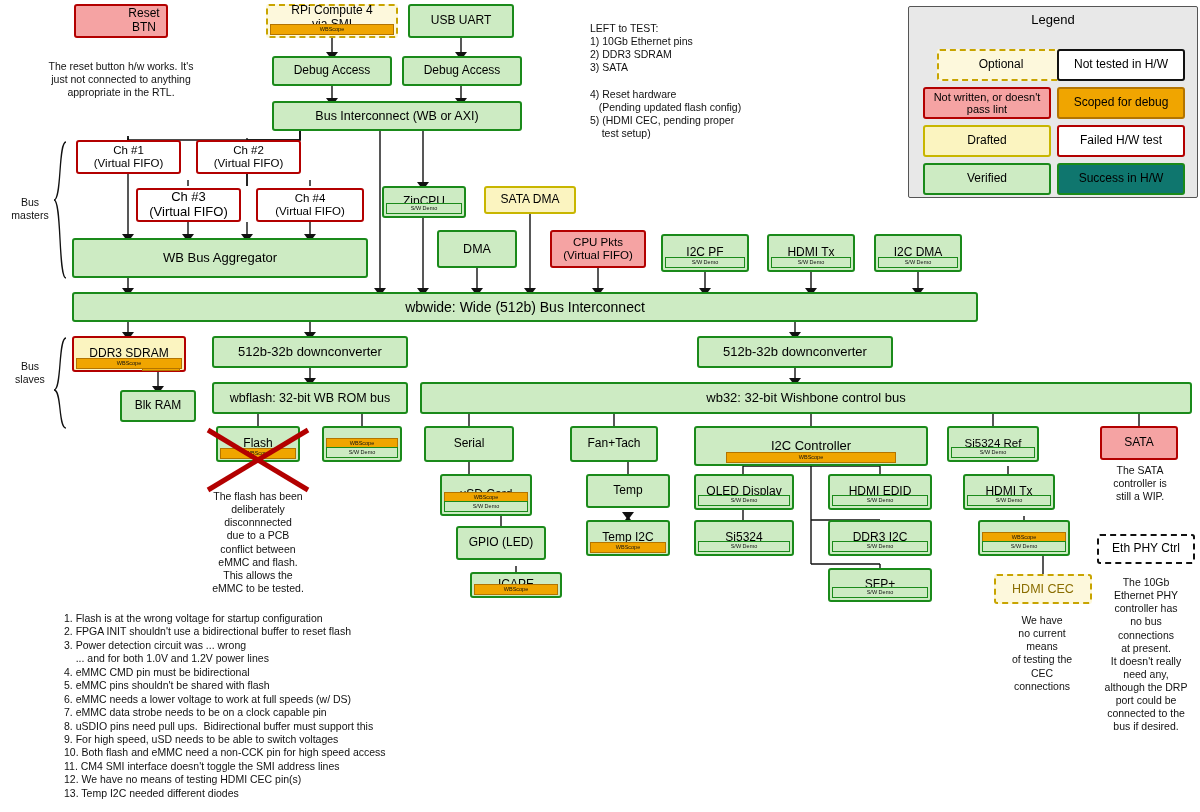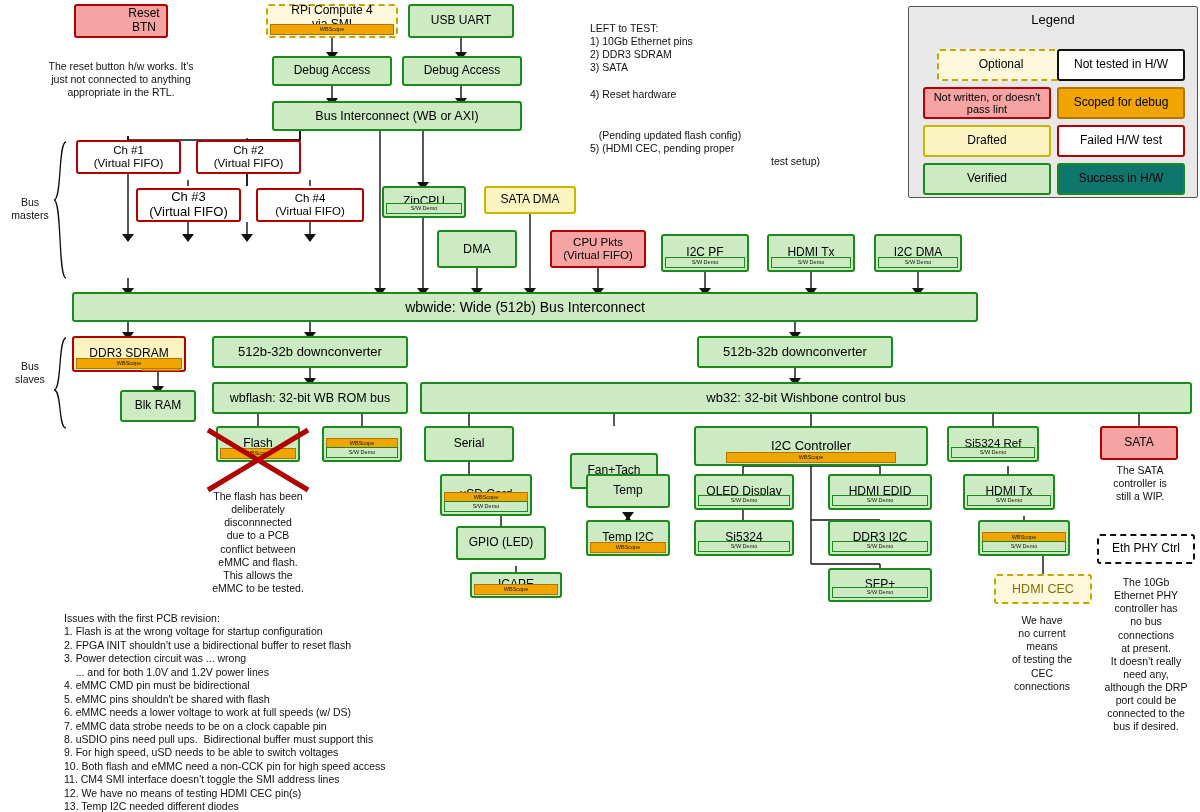--- a/index.html
+++ b/index.html
@@ -194,20 +194,23 @@
   <div class="box verified" style="left:382px;top:186px;width:84px;height:32px;font-size:12px;">
       <span>ZipCPU</span>
     <div class="sw-demo">
         <span>S/W Demo</span>
       </div>
   </div>
   <div class="box drafted" style="left:484px;top:186px;width:92px;height:28px;font-size:12px;">
       <span>SATA DMA</span>
     </div>
 
+  <div class="box verified" style="left:72px;top:238px;width:296px;height:40px;font-size:13px;">
+      <span>WB Bus Aggregator</span>
+    </div>
 
   <div class="box verified" style="left:437px;top:230px;width:80px;height:38px;font-size:12.5px;">
       <span>DMA</span>
     </div>
   <div class="box failed" style="left:550px;top:230px;width:96px;height:38px;font-size:11.5px;white-space:pre-line;"><span>CPU Pkts
 (Virtual FIFO)</span></div>
 
   <div class="box verified" style="left:661px;top:234px;width:88px;height:38px;font-size:12px;">
       <span>I2C PF</span>
     <div class="sw-demo">
@@ -279,21 +282,21 @@
       </div>
     <div class="sw-demo">
         <span>S/W Demo</span>
       </div>
   </div>
 
   <div class="box verified" style="left:424px;top:426px;width:90px;height:36px;font-size:12px;">
       <span>Serial</span>
     </div>
 
-  <div class="box verified" style="left:570px;top:426px;width:88px;height:36px;font-size:12px;margin-top:27px;">
+  <div class="box verified" style="left:570px;top:426px;width:88px;height:36px;font-size:12px;">
       <span>Fan+Tach</span>
     </div>
 
   <div class="box verified" style="left:694px;top:426px;width:234px;height:40px;font-size:13px;">
       <span>I2C Controller</span>
     <div class="wbscope" style="bottom:1px;left:30px;right:30px;">
         <span>WBScope</span>
       </div>
   </div>
 
@@ -449,28 +452,27 @@
 bus if desired.</span></div>
 
   <div class="note left" style="left:590px;top:22px;width:230px;font-size:10.5px;">
     <div>LEFT to TEST:</div>
     <div id="todo-lines">
         <div style="white-space: pre;">1) 10Gb Ethernet pins</div>
         <div style="white-space: pre;">2) DDR3 SDRAM</div>
         <div style="white-space: pre;">3) SATA</div>
         <div style="white-space: pre;">&nbsp;</div>
         <div style="white-space: pre;">4) Reset hardware</div>
-        <div style="white-space: pre; margin-top: 28px;">   (Pending updated flash config)</div>
+        <div style="white-space: pre;">   (Pending updated flash config)</div>
         <div style="white-space: pre;">5) (HDMI CEC, pending proper</div>
-        <div style="white-space: pre; text-align: right;">    test setup)</div>
+        <div style="white-space: pre;">    test setup)</div>
       </div>
   </div>
 
   <div class="note left" style="left:64px;top:612px;width:560px;font-size:10.5px;line-height:1.28;">
-    <div>Issues with the first PCB revision:</div>
     <div id="issues-lines">
         <div style="white-space: pre;">1. Flash is at the wrong voltage for startup configuration</div>
         <div style="white-space: pre;">2. FPGA INIT shouldn't use a bidirectional buffer to reset flash</div>
         <div style="white-space: pre;">3. Power detection circuit was ... wrong</div>
         <div style="white-space: pre;">    ... and for both 1.0V and 1.2V power lines</div>
         <div style="white-space: pre;">4. eMMC CMD pin must be bidirectional</div>
         <div style="white-space: pre;">5. eMMC pins shouldn't be shared with flash</div>
         <div style="white-space: pre;">6. eMMC needs a lower voltage to work at full speeds (w/ DS)</div>
         <div style="white-space: pre;">7. eMMC data strobe needs to be on a clock capable pin</div>
         <div style="white-space: pre;">8. uSDIO pins need pull ups.  Bidirectional buffer must support this</div>

